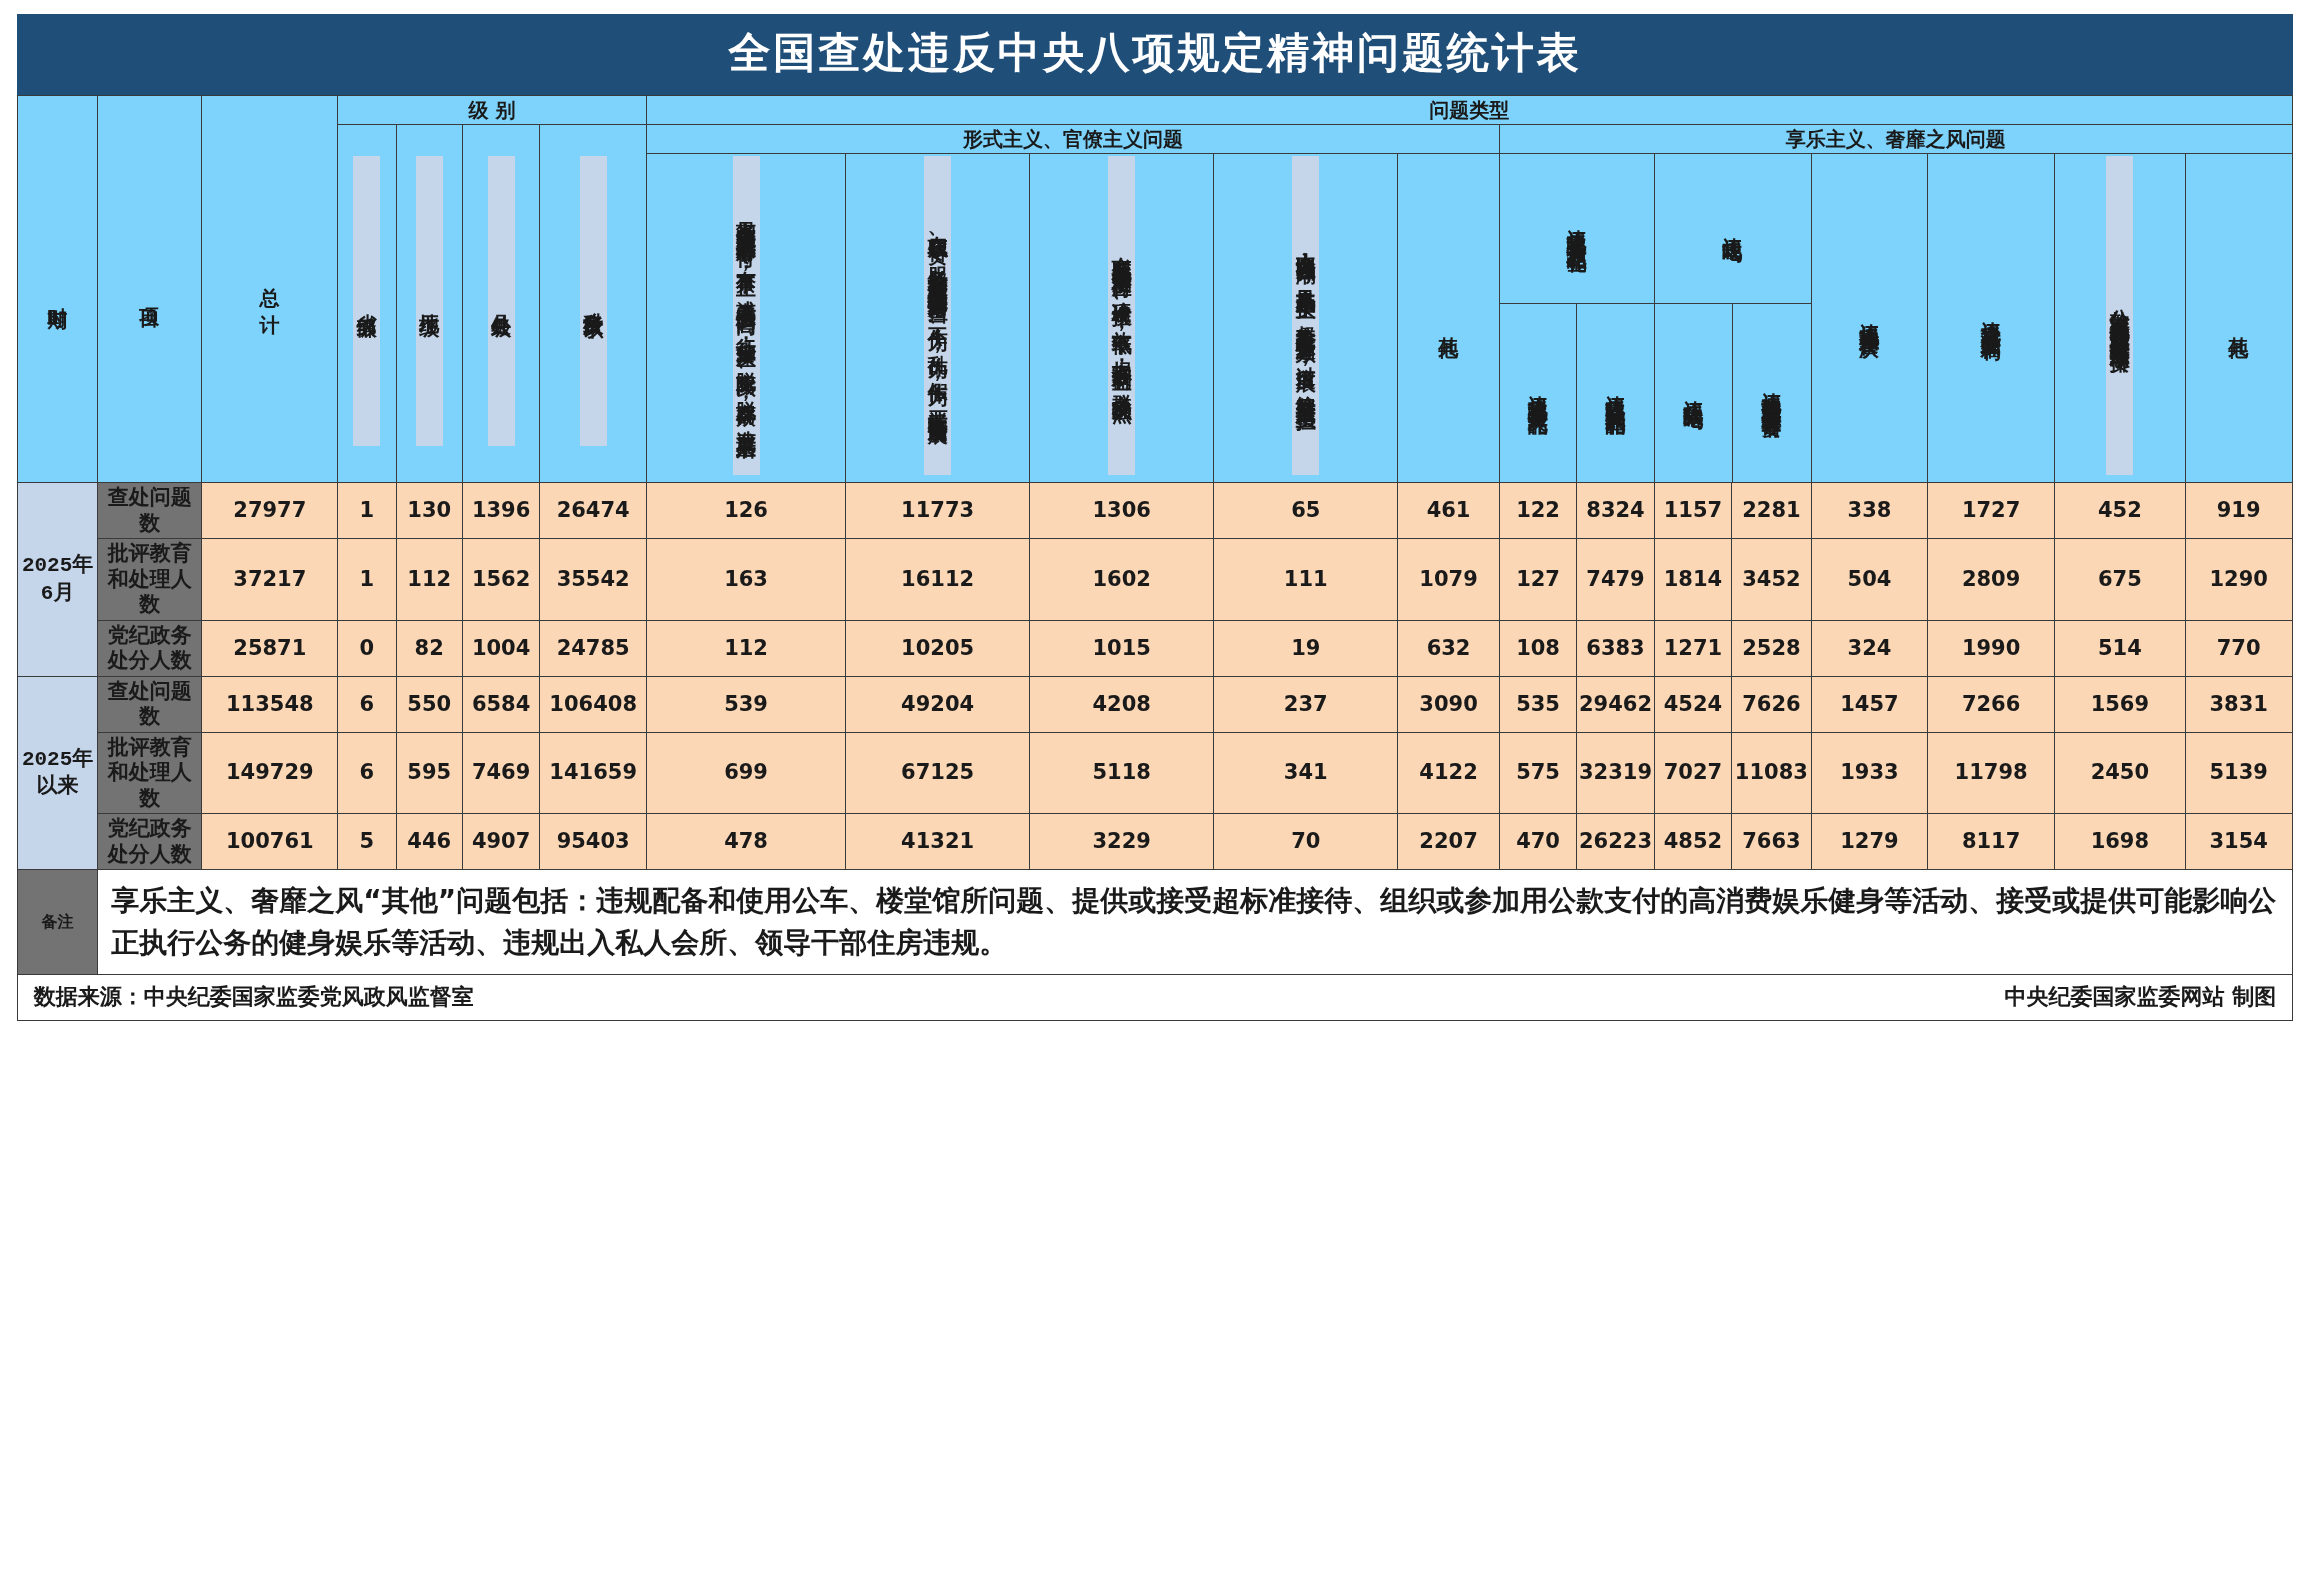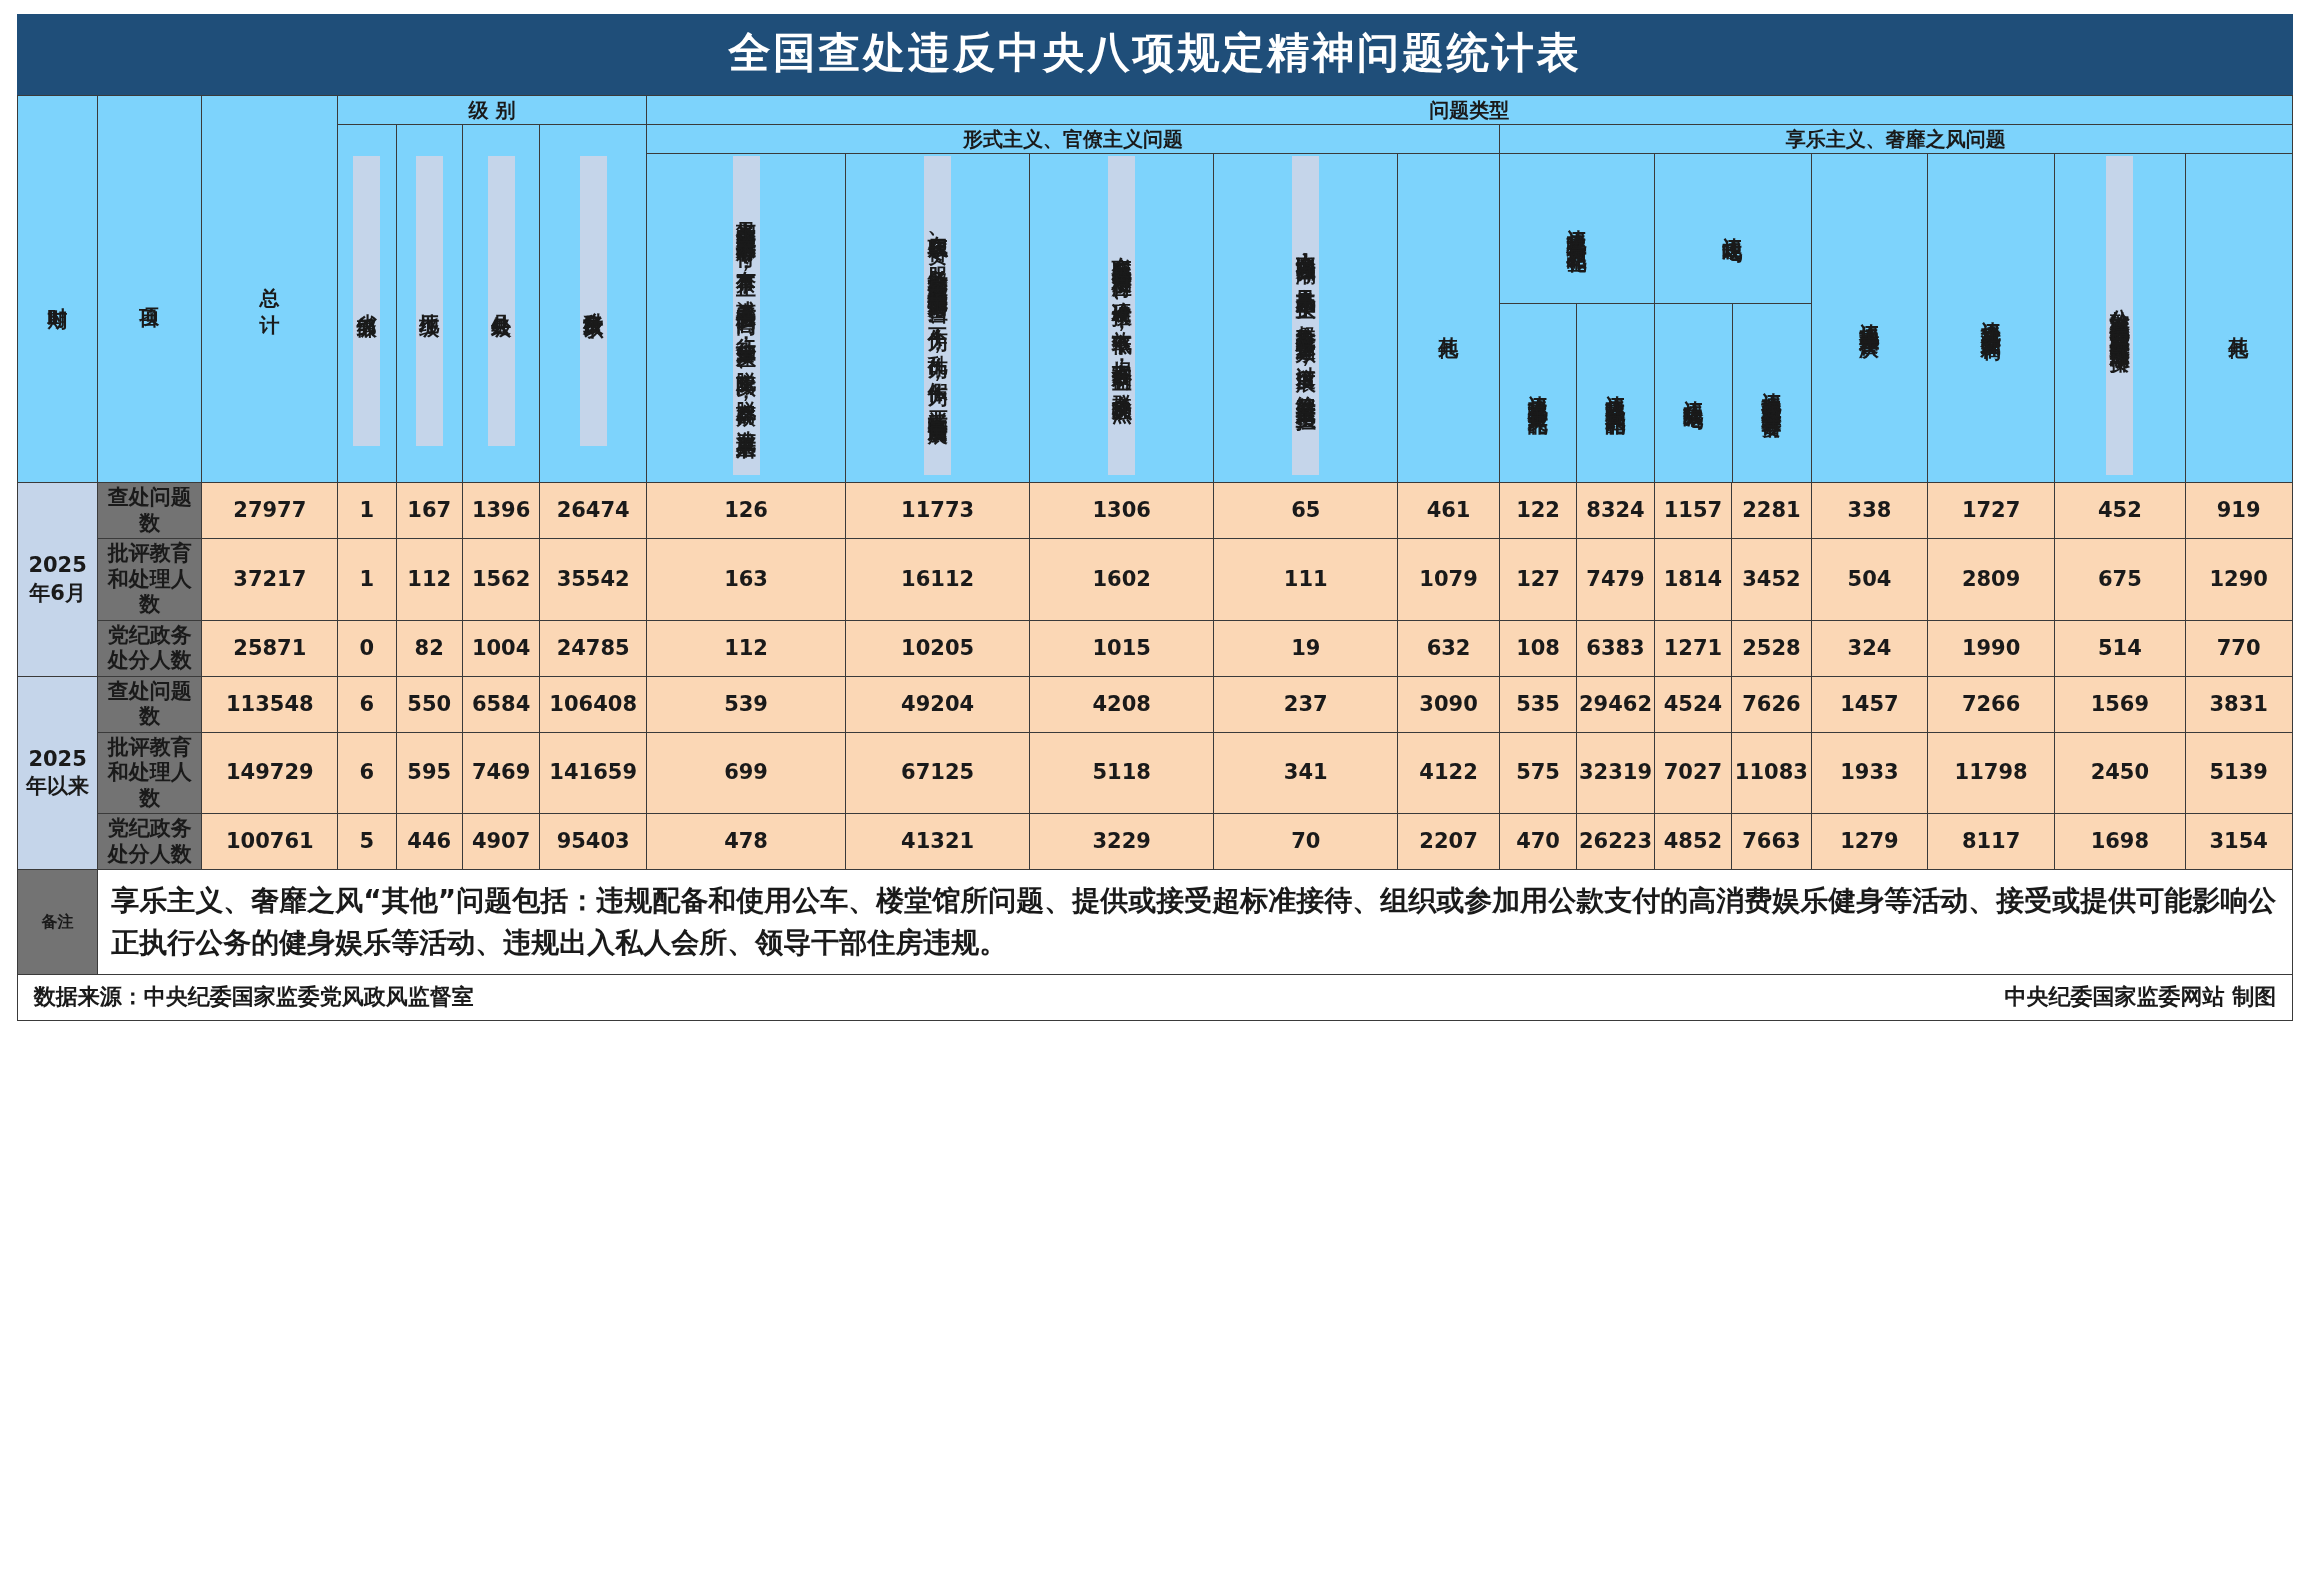--- a/index.html
+++ b/index.html
@@ -52,21 +52,21 @@
     letter-spacing:1.9px;
     white-space:normal;
     margin:0 auto;
     height:319px;
     display:inline-block;
     font-size:20px;
     line-height:1.35;
   }
   .data{background:#fbd7b5;font-weight:bold;font-size:21px;}
   .rowlabel{background:#737373;font-size:21px;}
-  .period{background:#c5d5ea;font-size:21px;}
+  .period{background:#c5d5ea;font-size:21px;font-family:Liberation Mono, monospace;}
   .note-label{background:#737373;font-size:16px;}
   .note-body{
     background:#ffffff;
     text-align:left;
     font-size:28px;
     font-weight:bold;
     padding:9.7px 13.5px;
     line-height:1.5;
   }
   .footer{
@@ -180,21 +180,21 @@
       <td class="hdr"><span class="vtxt" style="height:222px">违规发放津补贴或福利</span></td>
       <td class="hdr"><span class="vtxt hdr-vert">公款旅游以及违规接受管理和服务对象等旅游活动安排</span></td>
       <td class="hdr"><span class="vtxt">其他</span></td>
     </tr>
 
     <tr>
       <td class="period" rowspan="3"><span class="two-line">2025年6月</span></td>
       <td class="rowlabel">查处问题数</td>
       <td class="data">27977</td>
       <td class="data">1</td>
-      <td class="data">167</td>
+      <td class="data">130</td>
       <td class="data">1396</td>
       <td class="data">26474</td>
       <td class="data">126</td>
       <td class="data">11773</td>
       <td class="data">1306</td>
       <td class="data">65</td>
       <td class="data">461</td>
       <td class="data">122</td>
       <td class="data">8324</td>
       <td class="data">1157</td>

